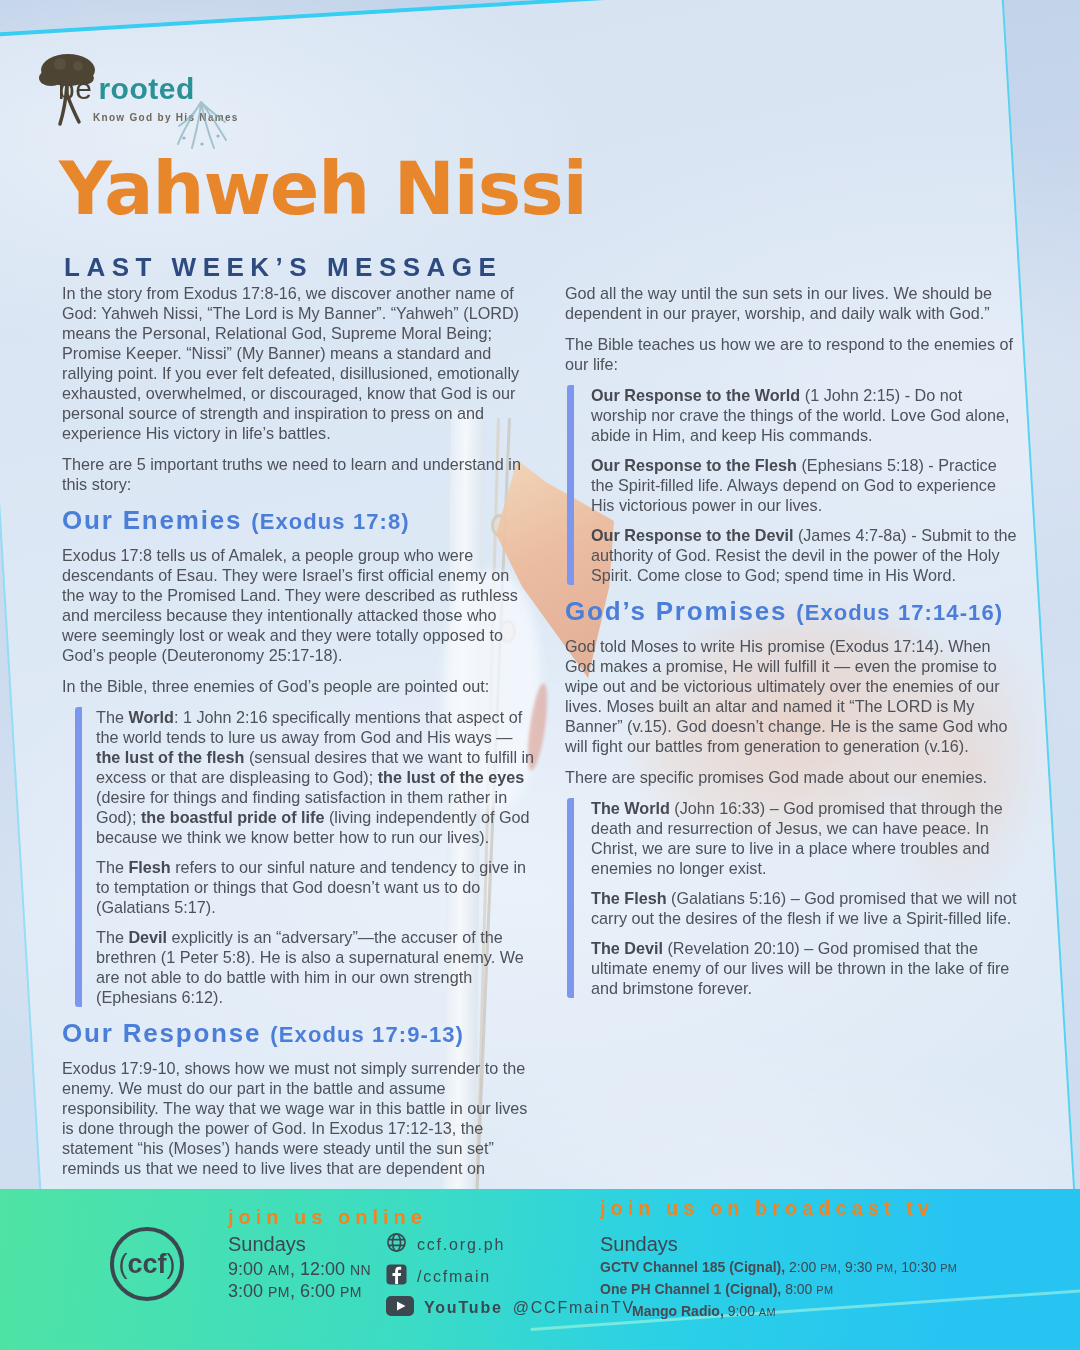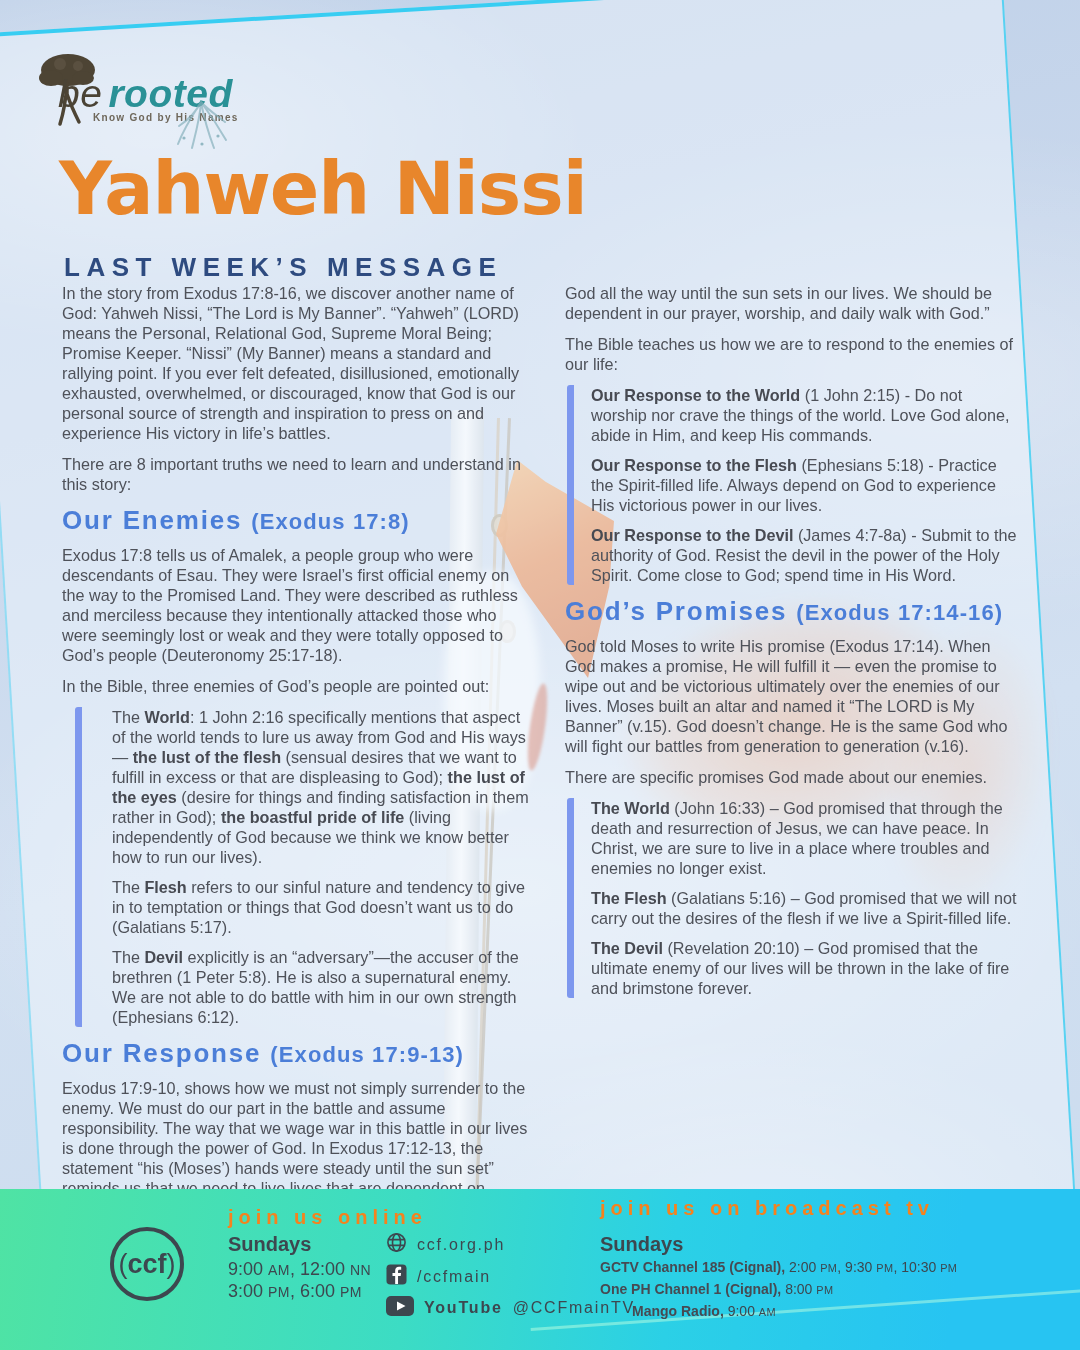--- a/index.html
+++ b/index.html
@@ -30,53 +30,53 @@
     background:linear-gradient(155deg,#f4ae6a 5%,#e87f3e 45%,#d96a2f 82%);opacity:.92;}
   .drape1{left:555px;top:555px;width:485px;height:335px;border-radius:50%;transform:rotate(-10deg);z-index:1;
     background:radial-gradient(closest-side,rgba(232,130,70,.50),rgba(238,150,95,.26) 55%,rgba(240,160,110,0) 76%);filter:blur(6px);}
   .drape2{left:850px;top:555px;width:235px;height:430px;border-radius:50%;transform:rotate(8deg);z-index:1;
     background:radial-gradient(closest-side,rgba(235,140,85,.36),rgba(240,160,110,0) 70%);filter:blur(8px);}
   .whiteflag{left:444px;top:572px;width:96px;height:238px;border-radius:45%;background:rgba(250,252,255,.75);filter:blur(5px);z-index:1;}
   .tassel{left:530px;top:683px;width:15px;height:88px;border-radius:50%;transform:rotate(8deg);background:rgba(203,94,69,.7);filter:blur(1.5px);z-index:1;}
 
   
   .brand-tree{left:36px;top:50px;z-index:3;}
-  .brand-text{left:58px;top:72px;z-index:3;font-size:39px;letter-spacing:.5px;font-style:italic;}
+  .brand-text{left:58px;top:72px;z-index:3;font-size:30px;letter-spacing:.5px;}
   .brand-be{color:#4a4335;font-weight:400;}
   .brand-rooted{color:#2a9196;font-weight:700;margin-left:6px;}
   .brand-tag{left:93px;top:112px;z-index:3;font-size:10px;color:#6e675a;letter-spacing:1.3px;font-weight:700;}
   .brand-roots{left:172px;top:98px;z-index:3;opacity:.85;}
   .title{left:59px;top:146px;z-index:3;font-family:"DejaVu Sans",sans-serif;font-weight:800;font-size:73px;
     color:var(--title-orange,#e8862b);letter-spacing:-1px;}
   .subtitle{left:64px;top:252px;z-index:3;font-size:26px;font-weight:700;color:var(--navy,#2e4b80);letter-spacing:6.5px;}
 
   
   .col{position:absolute;top:283px;z-index:3;color:#4e5159;font-size:16.2px;line-height:20px;}
   .col-left{left:62px;width:473px;}
   .col-right{left:565px;width:456px;}
   .col p{margin:0 0 11px;}
   .col h2{margin:11px 0 8px;font-size:26px;line-height:30px;color:var(--heading-blue,#4b7ed8);font-weight:700;letter-spacing:1.8px;}
   .col h2 .ref{font-size:22px;letter-spacing:1.1px;}
-  .bq{border-left:7px solid var(--accent-bar,#7d97ee);border-radius:3px;padding-left:30px;margin:9px 0 4px 13px;}
+  .bq{border-left:7px solid var(--accent-bar,#7d97ee);border-radius:3px;padding-left:14px;margin:9px 0 4px 13px;}
   .col-right .bq{margin-left:2px;padding-left:17px;}
   .bq p{margin:0 0 10px;}
   .b{font-weight:700;color:#474a52;}
   .sc{font-size:.78em;letter-spacing:.4px;}
 
   
   .footer{position:absolute;left:0;top:1189px;width:1080px;height:161px;z-index:4;
     background:linear-gradient(97deg,var(--footer-green,#4fe3a4) 0%,#3cdcc4 38%,#2bd0e6 62%,var(--footer-cyan,#27c4f2) 88%);}
   .shine{position:absolute;left:530px;top:118px;width:600px;height:3px;transform:rotate(-4deg);background:rgba(190,255,225,.5);}
   .f{position:absolute;color:var(--footer-text,#3d474f);}
   .ccf{left:110px;top:38px;width:66px;height:66px;border:4px solid #3d474f;border-radius:50%;
     display:flex;align-items:center;justify-content:center;font-size:27px;color:#3d474f;}
   .ccf .b{color:#3d474f;}
   .fh{font-size:20px;font-weight:700;letter-spacing:5px;color:var(--join-orange,#f5821e);}
   .fh1{left:228px;top:17px;} .fh2{left:600px;top:8px;}
-  .fsun{font-size:20px;font-weight:700;}
+  .fsun{font-size:20px;font-weight:400;}
   .fsun1{left:228px;top:44px;} .fsun2{left:600px;top:44px;}
   .ft{font-size:18px;line-height:22px;}
   .ft1{left:228px;top:69px;text-align:center;} .ft2{left:228px;top:91px;}
   .fl{font-size:14px;line-height:22px;}
   .fl1{left:600px;top:67px;} .fl2{left:600px;top:89px;} .fl3{left:632px;top:111px;text-align:center;}
   .links{left:386px;top:43px;display:flex;flex-direction:column;gap:7px;}
   .lrow{display:flex;align-items:center;gap:10px;}
   .lrow .lbl{font-size:16px;letter-spacing:1.8px;color:#3d474f;}
   .yt-word{font-size:17px;font-weight:700;letter-spacing:0;}
   .yt-handle{font-size:15px;letter-spacing:1.8px;}
@@ -119,21 +119,21 @@
         <circle cx="46" cy="38" r="1.6" fill="#84afba"></circle>
         <circle cx="30" cy="46" r="1.6" fill="#84afba"></circle>
     </svg>
   </div>
 
   <h1 class="decor title" style="margin:0">Yahweh Nissi</h1>
   <div class="decor subtitle">LAST WEEK’S MESSAGE</div>
 
   <section class="col col-left">
     <p>In the story from Exodus 17:8-16, we discover another name of God: Yahweh Nissi, “The Lord is My Banner”. “Yahweh” (LORD) means the Personal, Relational God, Supreme Moral Being; Promise Keeper. “Nissi” (My Banner) means a standard and rallying point. If you ever felt defeated, disillusioned, emotionally exhausted, overwhelmed, or discouraged, know that God is our personal source of strength and inspiration to press on and experience His victory in life’s battles.</p>
-    <p>There are 8 important truths we need to learn and understand in this story:</p>
+    <p>There are 5 important truths we need to learn and understand in this story:</p>
     <h2><span>Our Enemies </span><span class="ref">(Exodus 17:8)</span></h2>
     <p>Exodus 17:8 tells us of Amalek, a people group who were descendants of Esau. They were Israel’s first official enemy on the way to the Promised Land. They were described as ruthless and merciless because they intentionally attacked those who were seemingly lost or weak and they were totally opposed to God’s people (Deuteronomy 25:17-18).</p>
     <p>In the Bible, three enemies of God’s people are pointed out:</p>
     <div class="bq">
       <p><span>The </span><span class="b">World</span><span>: 1 John 2:16 specifically mentions that aspect of the world tends to lure us away from God and His ways — </span><span class="b">the lust of the flesh</span><span> (sensual desires that we want to fulfill in excess or that are displeasing to God); </span><span class="b">the lust of the eyes</span><span> (desire for things and finding satisfaction in them rather in God); </span><span class="b">the boastful pride of life</span><span> (living independently of God because we think we know better how to run our lives).</span></p>
       <p><span>The </span><span class="b">Flesh</span><span> refers to our sinful nature and tendency to give in to temptation or things that God doesn’t want us to do (Galatians 5:17).</span></p>
       <p><span>The </span><span class="b">Devil</span><span> explicitly is an “adversary”—the accuser of the brethren (1 Peter 5:8). He is also a supernatural enemy. We are not able to do battle with him in our own strength (Ephesians 6:12).</span></p>
     </div>
     <h2><span>Our Response </span><span class="ref">(Exodus 17:9-13)</span></h2>
     <p>Exodus 17:9-10, shows how we must not simply surrender to the enemy. We must do our part in the battle and assume responsibility. The way that we wage war in this battle in our lives is done through the power of God. In Exodus 17:12-13, the statement “his (Moses’) hands were steady until the sun set” reminds us that we need to live lives that are dependent on</p>

